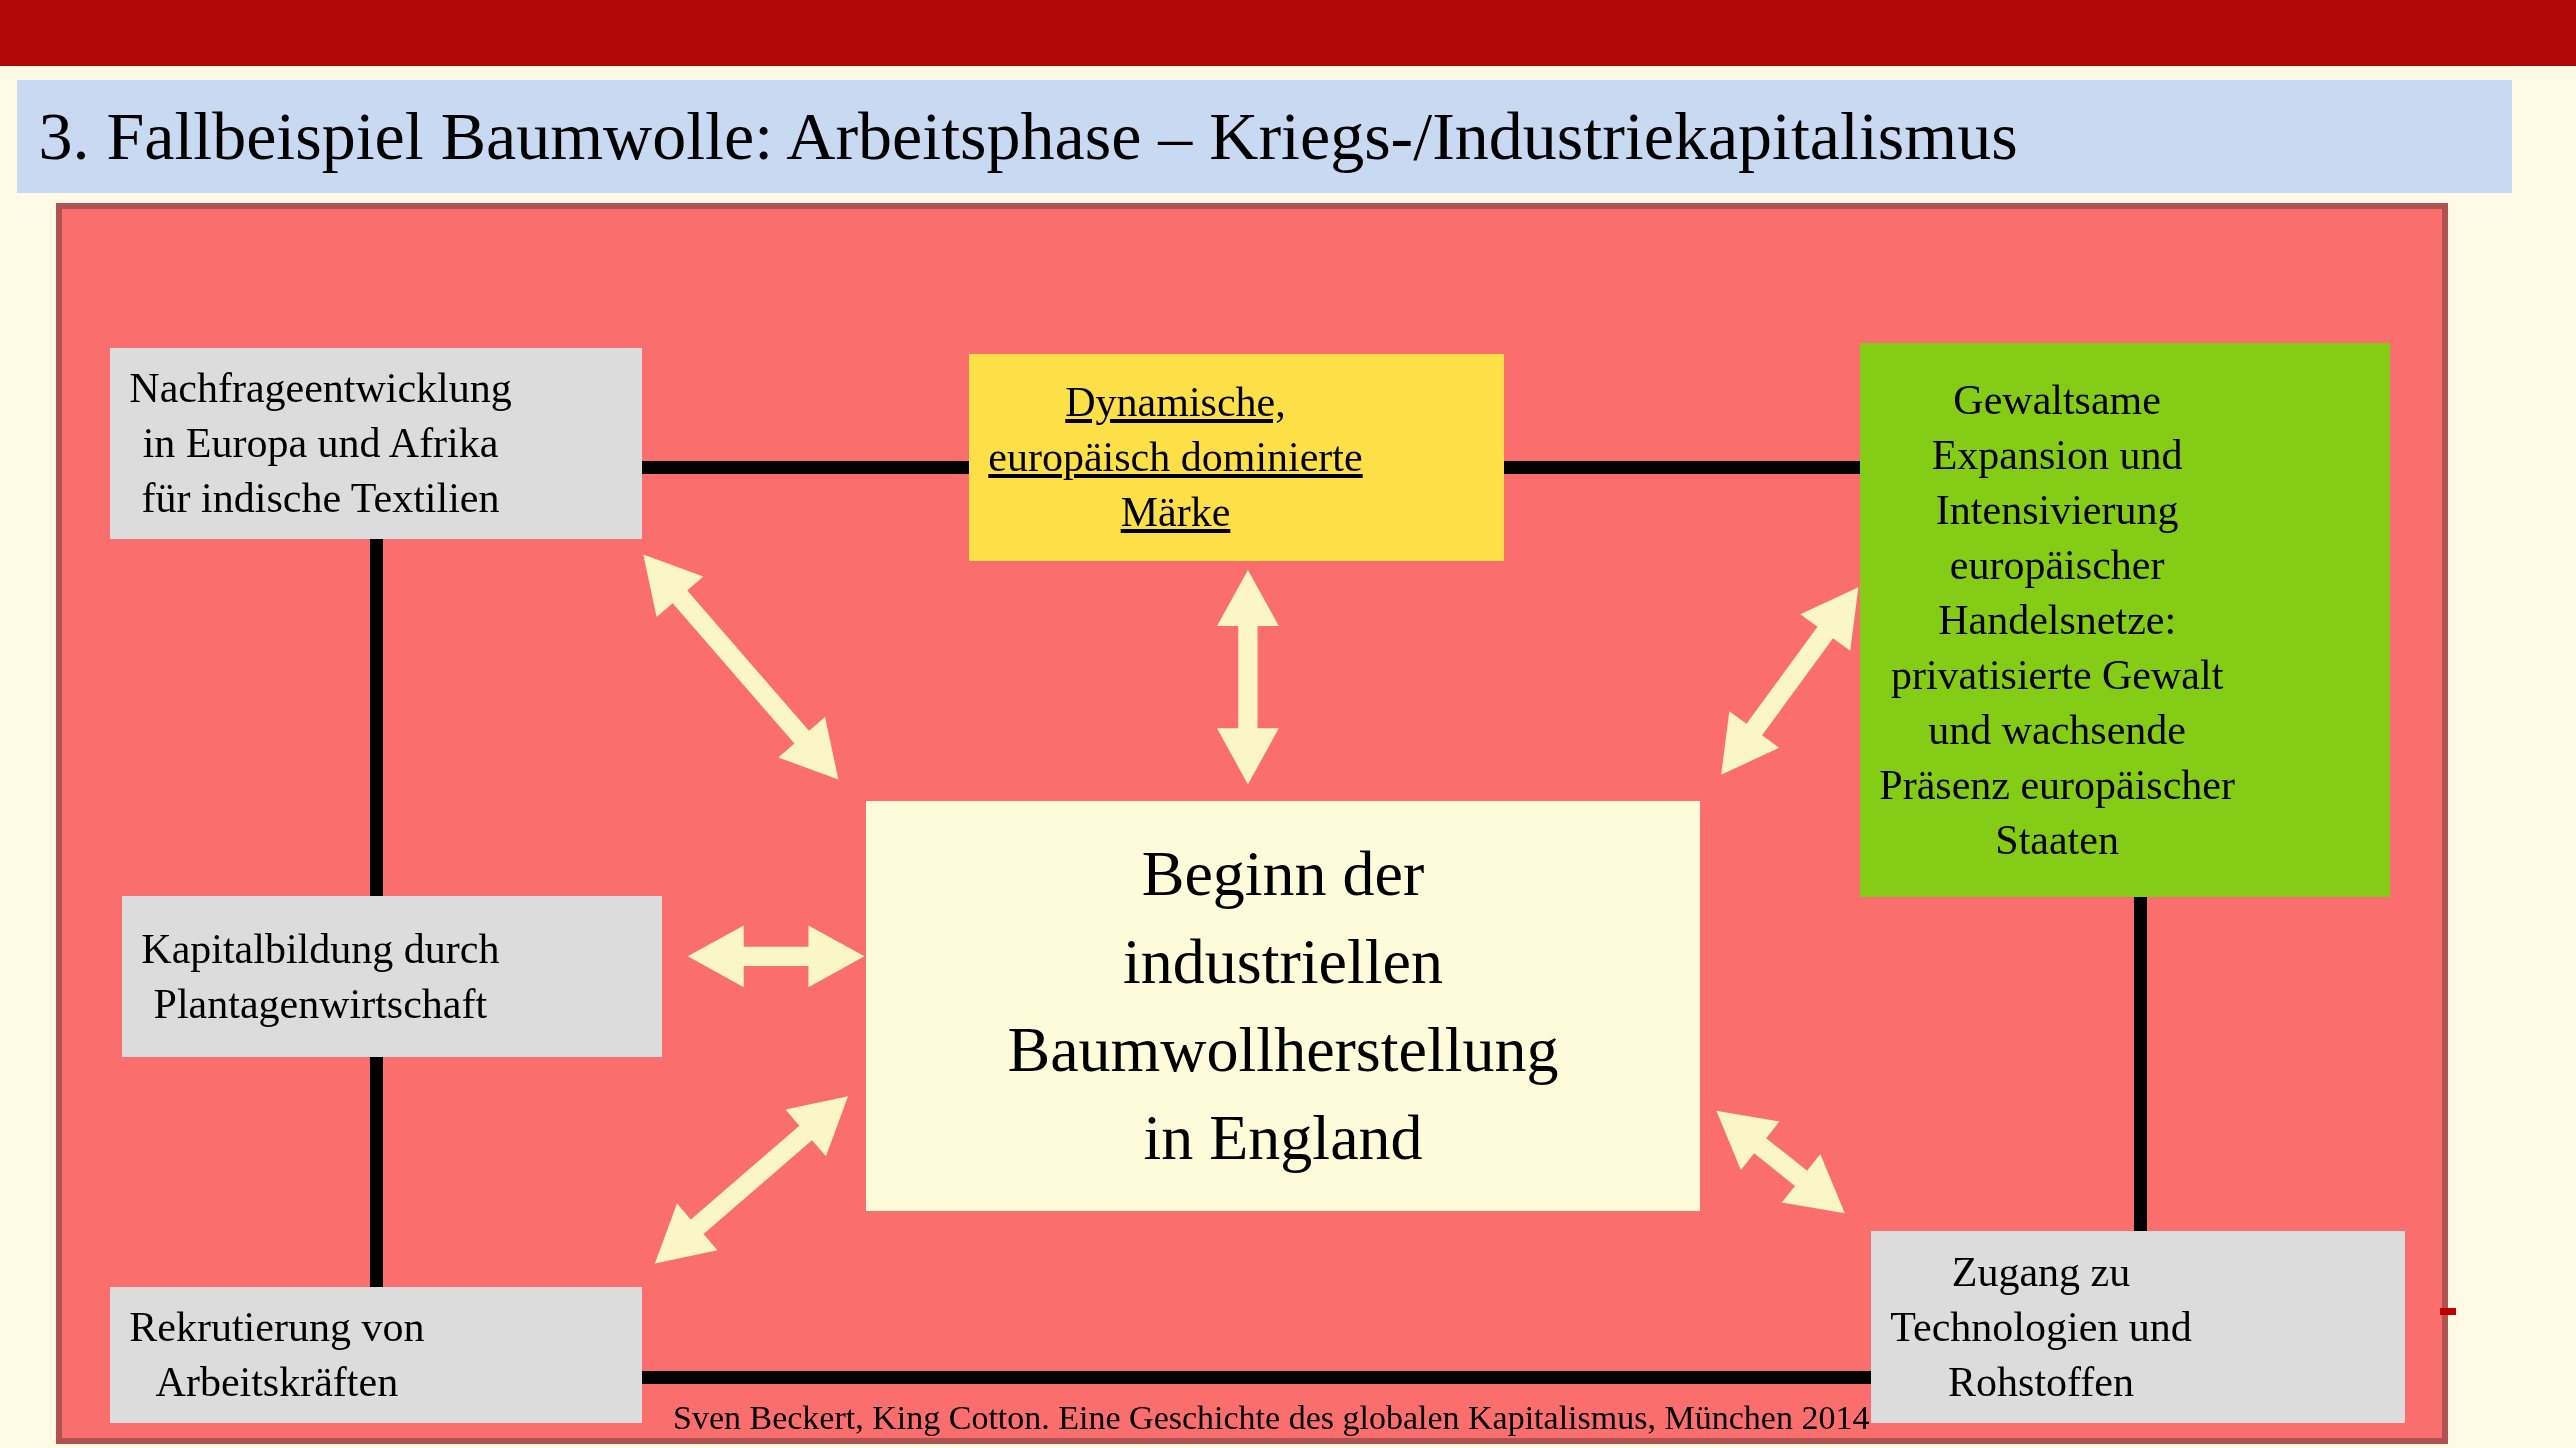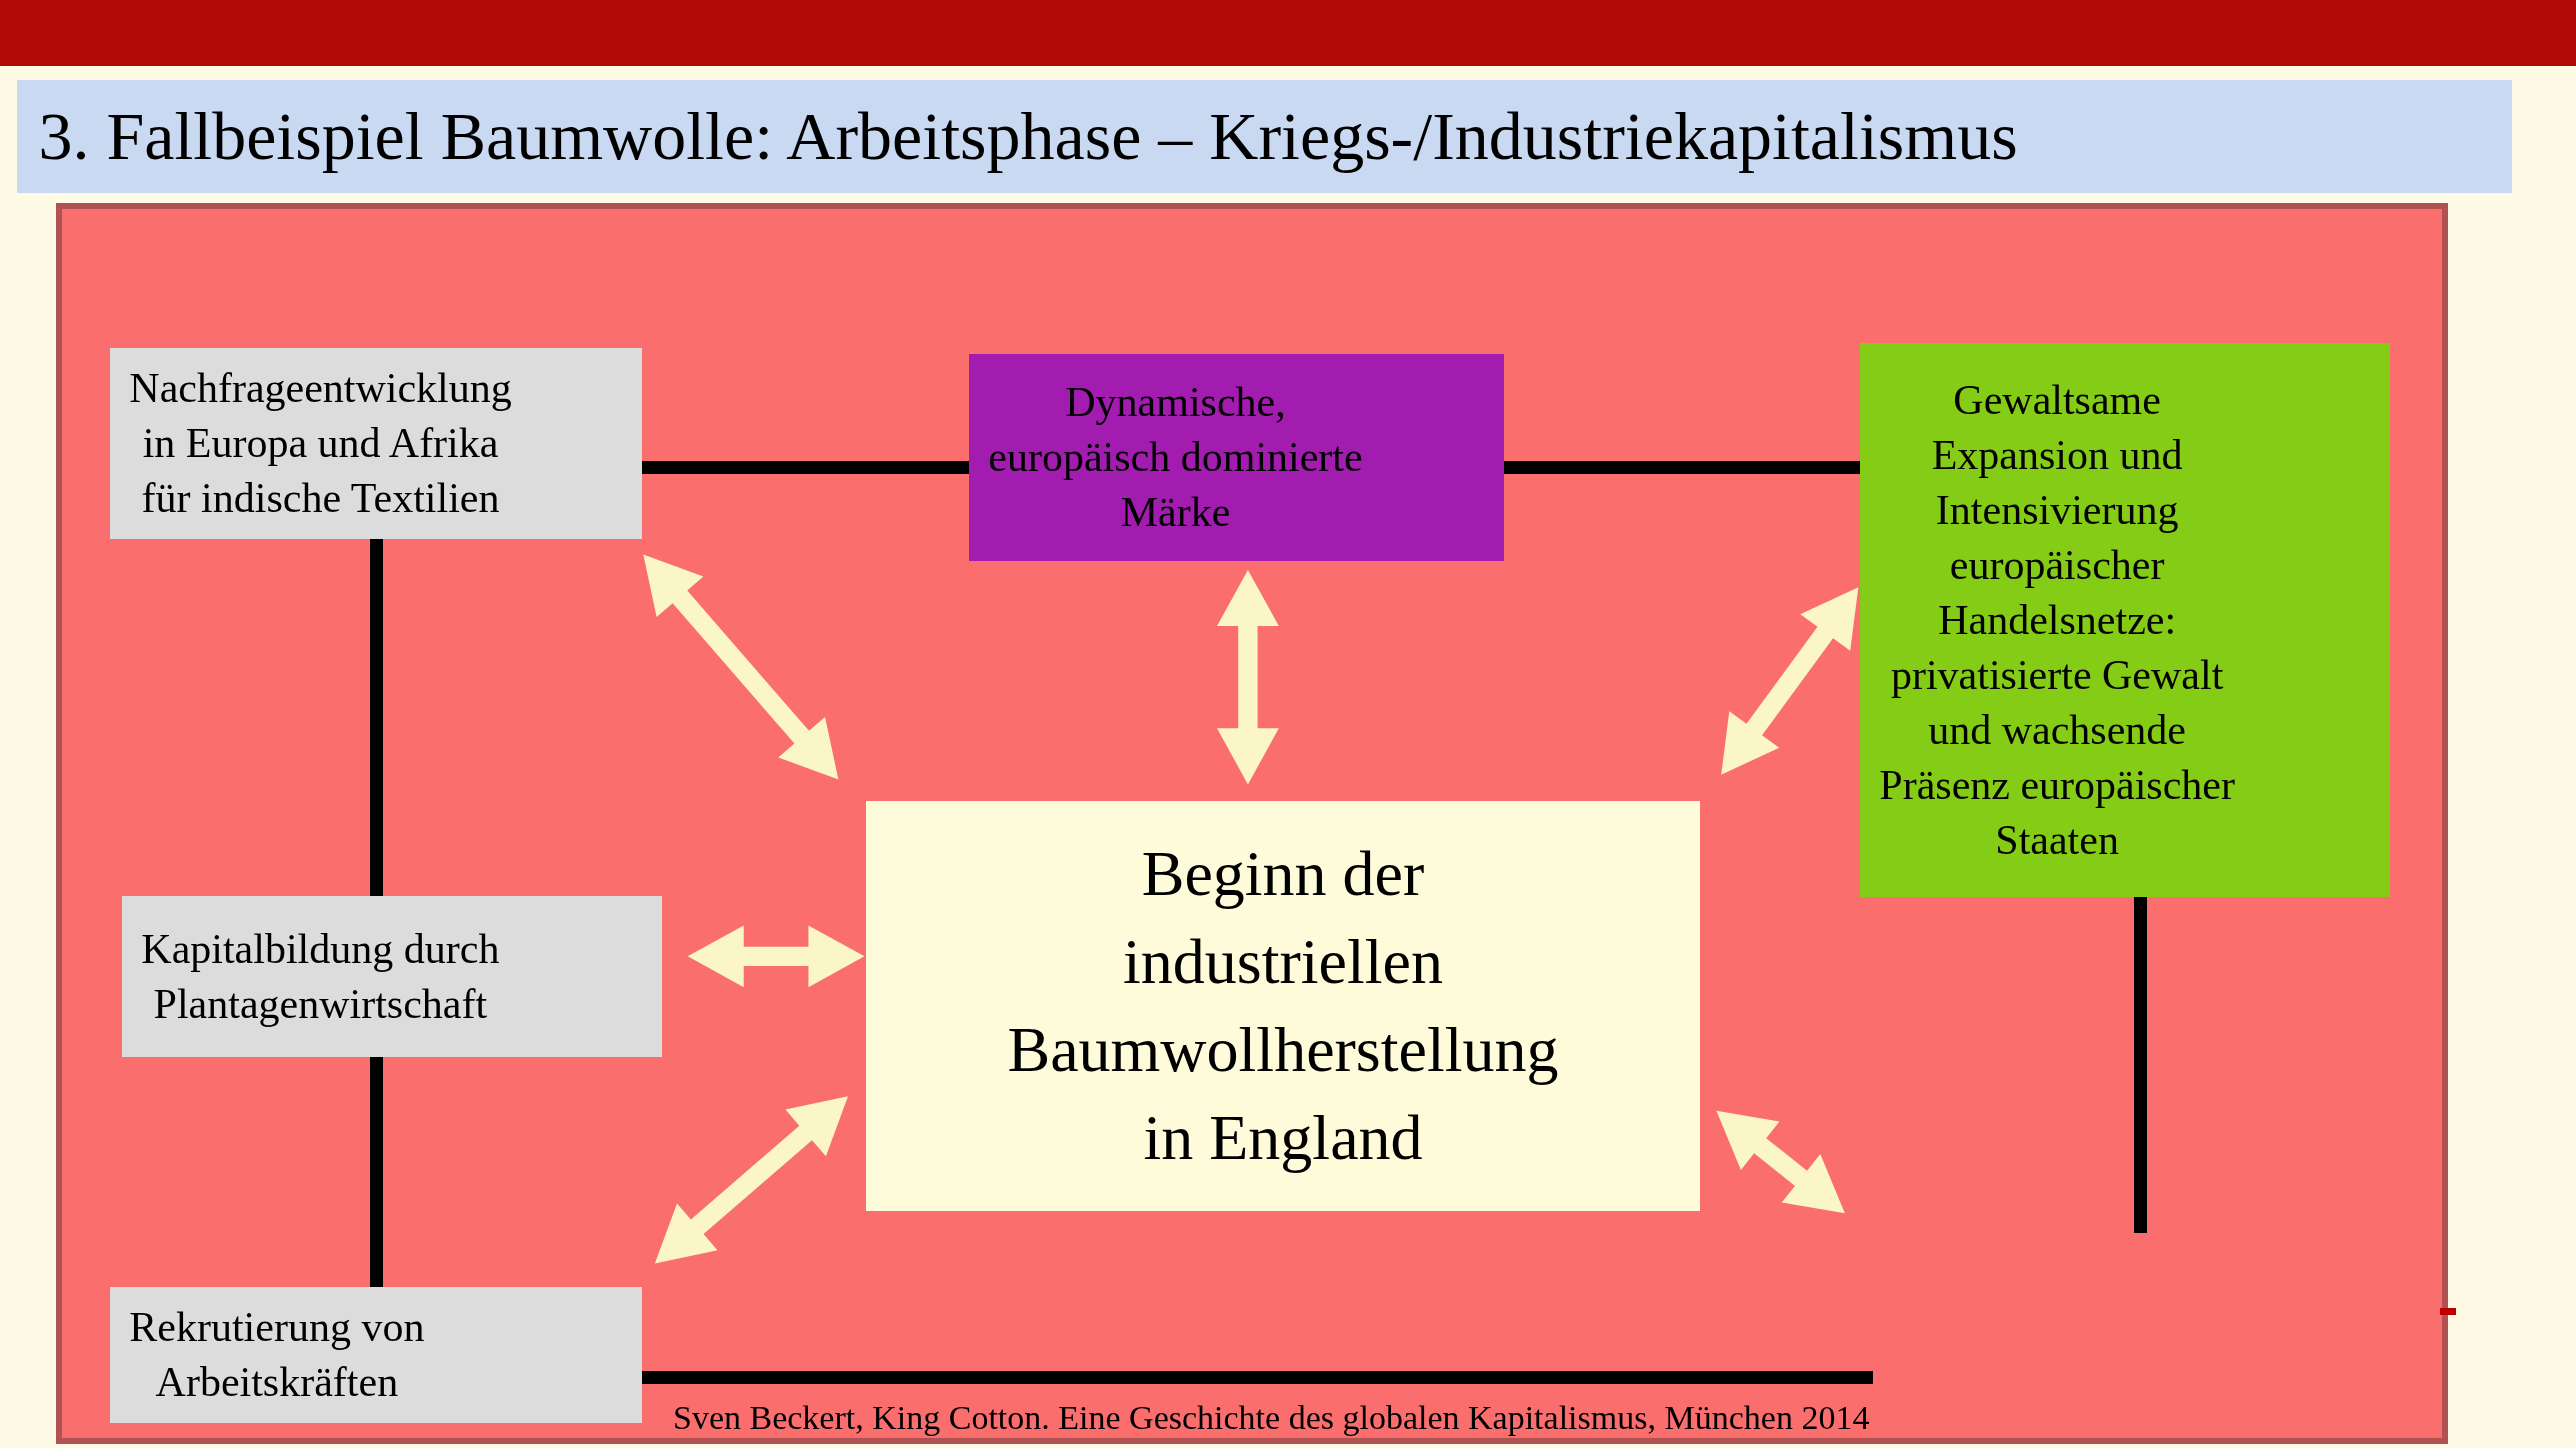--- a/index.html
+++ b/index.html
@@ -59,21 +59,21 @@
   <div id="line-left" class="line" style="background: rgb(0, 0, 0);"></div>
   <div id="line-right" class="line" style="background: rgb(0, 0, 0);"></div>
   <div id="line-bottom" class="line" style="background: rgb(0, 0, 0);"></div>
 
   <div id="box-demand" class="gbox" style="background: rgb(220, 220, 220);">
     <div class="txt">Nachfrageentwicklung
 in Europa und Afrika
 für indische Textilien</div>
   </div>
 
-  <div id="box-markets" class="gbox" style="background: #a21caf;">
+  <div id="box-markets" class="gbox" style="background: #fde047; text-decoration: underline;">
     <div class="txt">Dynamische,
 europäisch dominierte
 Märke</div>
   </div>
 
   <div id="box-expansion" class="gbox" style="background: #84cc16;">
     <div class="txt">Gewaltsame
 Expansion und
 Intensivierung
 europäischer
@@ -87,20 +87,25 @@
   <div id="box-capital" class="gbox" style="background: rgb(220, 220, 220);">
     <div class="txt">Kapitalbildung durch
 Plantagenwirtschaft</div>
   </div>
 
   <div id="box-recruitment" class="gbox" style="background: rgb(220, 220, 220);">
     <div class="txt">Rekrutierung von
 Arbeitskräften</div>
   </div>
 
+  <div id="box-access" class="gbox" style="background: rgb(220, 220, 220);">
+    <div class="txt">Zugang zu
+Technologien und
+Rohstoffen</div>
+  </div>
 
   <div id="box-center" style="background: rgb(253, 251, 217);">
     <div class="txt">Beginn der
 industriellen
 Baumwollherstellung
 in England</div>
   </div>
 
   <svg id="arrows-layer" width="2576" height="1449" viewBox="0 0 2667 1500">
       <polygon points="666.0,574.0 679.8,638.8 696.4,624.4 822.5,769.7 805.8,784.1 868.0,807.0 854.2,742.2 837.6,756.6 711.5,611.3 728.2,596.9" fill="#faf6c6"></polygon>

